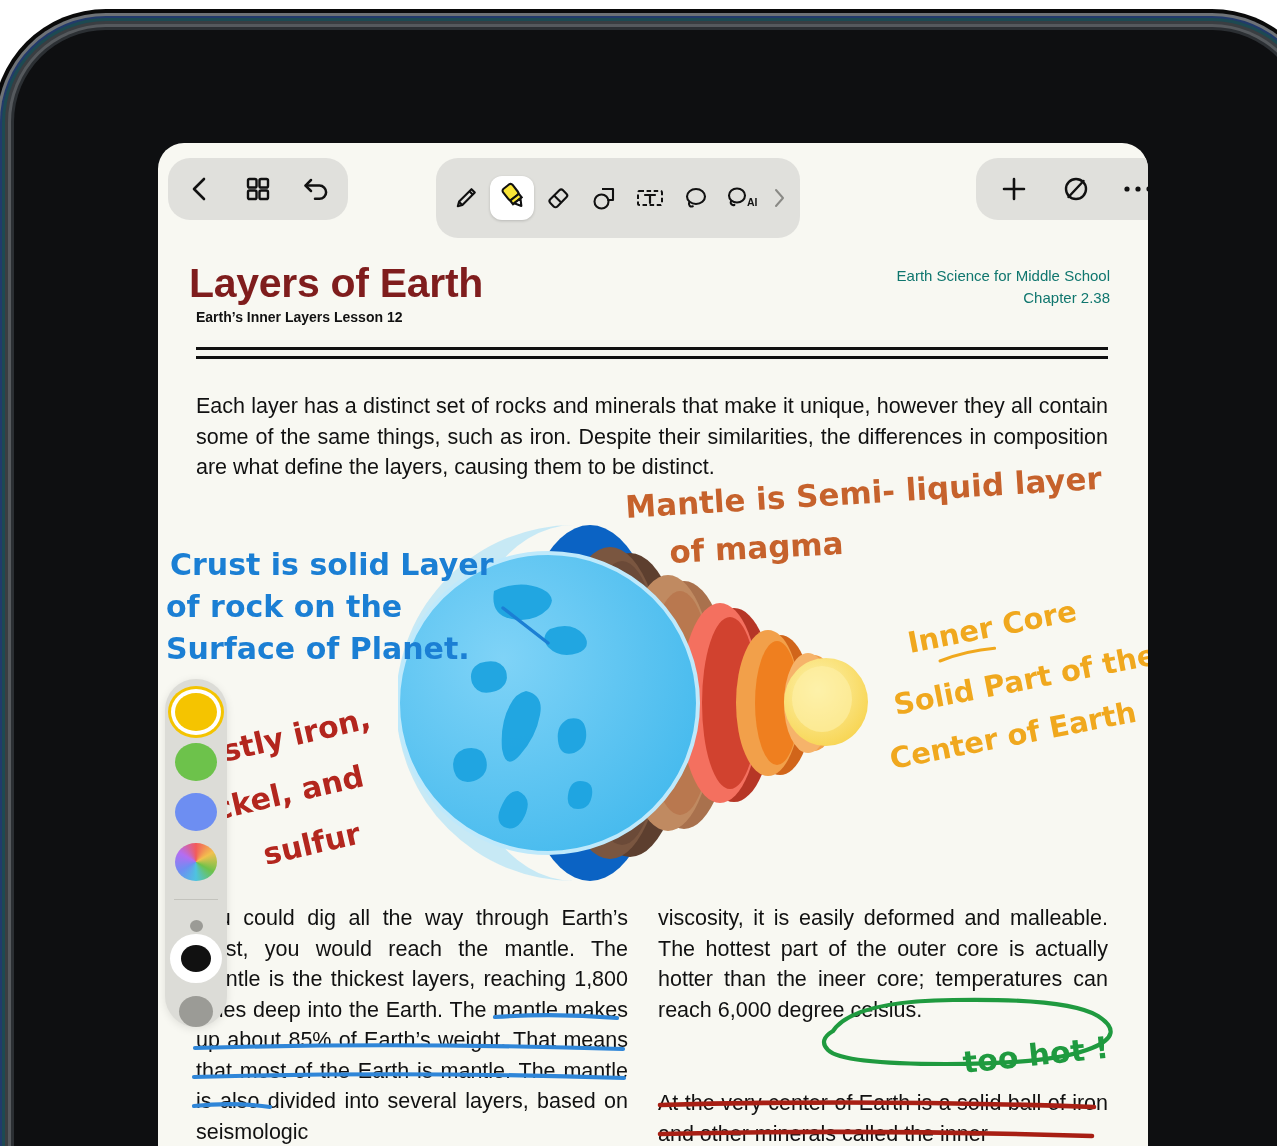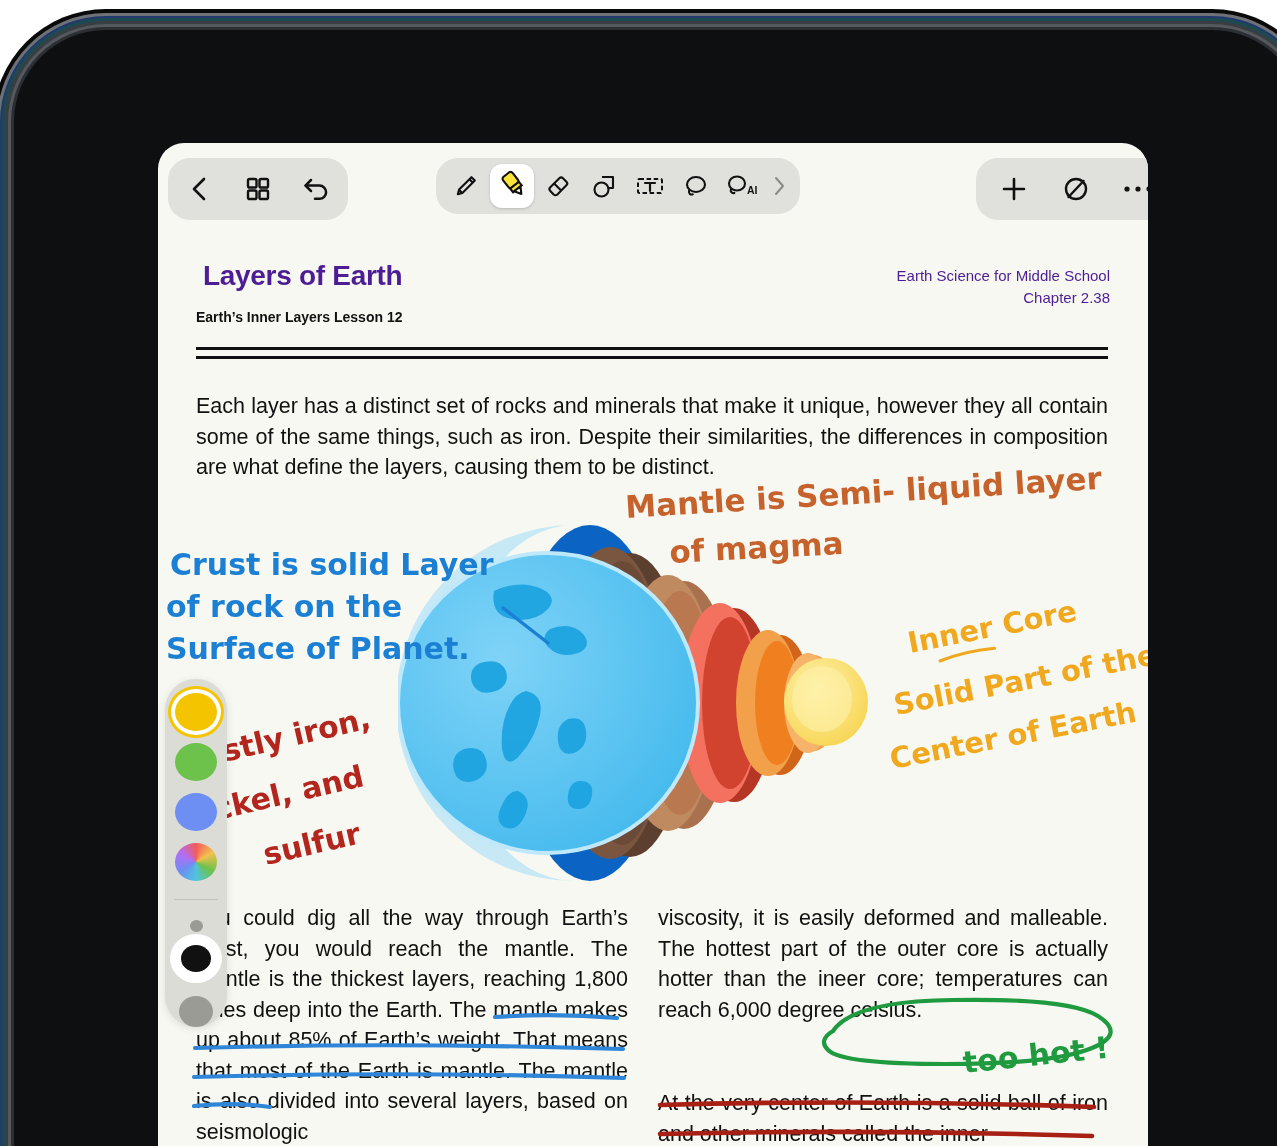--- a/index.html
+++ b/index.html
@@ -22,30 +22,30 @@
 
   
   #screen{
     position:absolute;left:158px;top:143px;width:990px;height:1030px;
     background:#f8f8f2;border-radius:26px;overflow:hidden;
   }
 
   
   .tb-pill{position:absolute;background:#e0e0dc;border-radius:22px;display:flex;align-items:center;}
   #tb-left{left:10px;top:15px;height:62px;padding:0 10px;gap:14px;}
-  #tb-center{left:278px;top:15px;height:56px;padding:0 8px;gap:2px;}
+  #tb-center{left:278px;top:15px;height:80px;padding:0 8px;gap:2px;}
   #tb-right{left:818px;top:15px;height:62px;padding:0 16px;gap:18px;}
   .tb-btn{width:44px;height:44px;display:flex;align-items:center;justify-content:center;border-radius:12px;cursor:pointer;}
   .tb-btn.sel{background:#ffffff;box-shadow:0 1px 3px rgba(0,0,0,.18);}
   .tb-btn svg{display:block;}
 
   
-  #doc-title{position:absolute;left:45px;top:117px;font-size:28px;font-weight:bold;color:#4c1d95;letter-spacing:-.3px;}
+  #doc-title{position:absolute;left:31px;top:117px;font-size:41px;font-weight:bold;color:#7f1d1d;letter-spacing:-.3px;}
   #doc-sub{position:absolute;left:38px;top:166px;font-size:14px;font-weight:bold;color:#111;}
-  #doc-meta{position:absolute;right:38px;top:122px;text-align:right;font-size:15px;color:#4c1d95;line-height:22px;}
+  #doc-meta{position:absolute;right:38px;top:122px;text-align:right;font-size:15px;color:#0f766e;line-height:22px;}
   #rule{position:absolute;left:38px;top:204px;width:912px;height:6px;border-top:3px solid #111;border-bottom:3px solid #111;}
 
   
   .body-txt{position:absolute;font-size:21.5px;line-height:30.5px;color:#111;text-align:justify;text-justify:inter-word;}
   #para-intro{left:38px;top:248px;width:912px;}
   #col-left{left:38px;top:760px;width:432px;}
   #col-right{left:500px;top:760px;width:450px;}
 
   
   #earth{position:absolute;left:240px;top:370px;width:520px;height:380px;}

